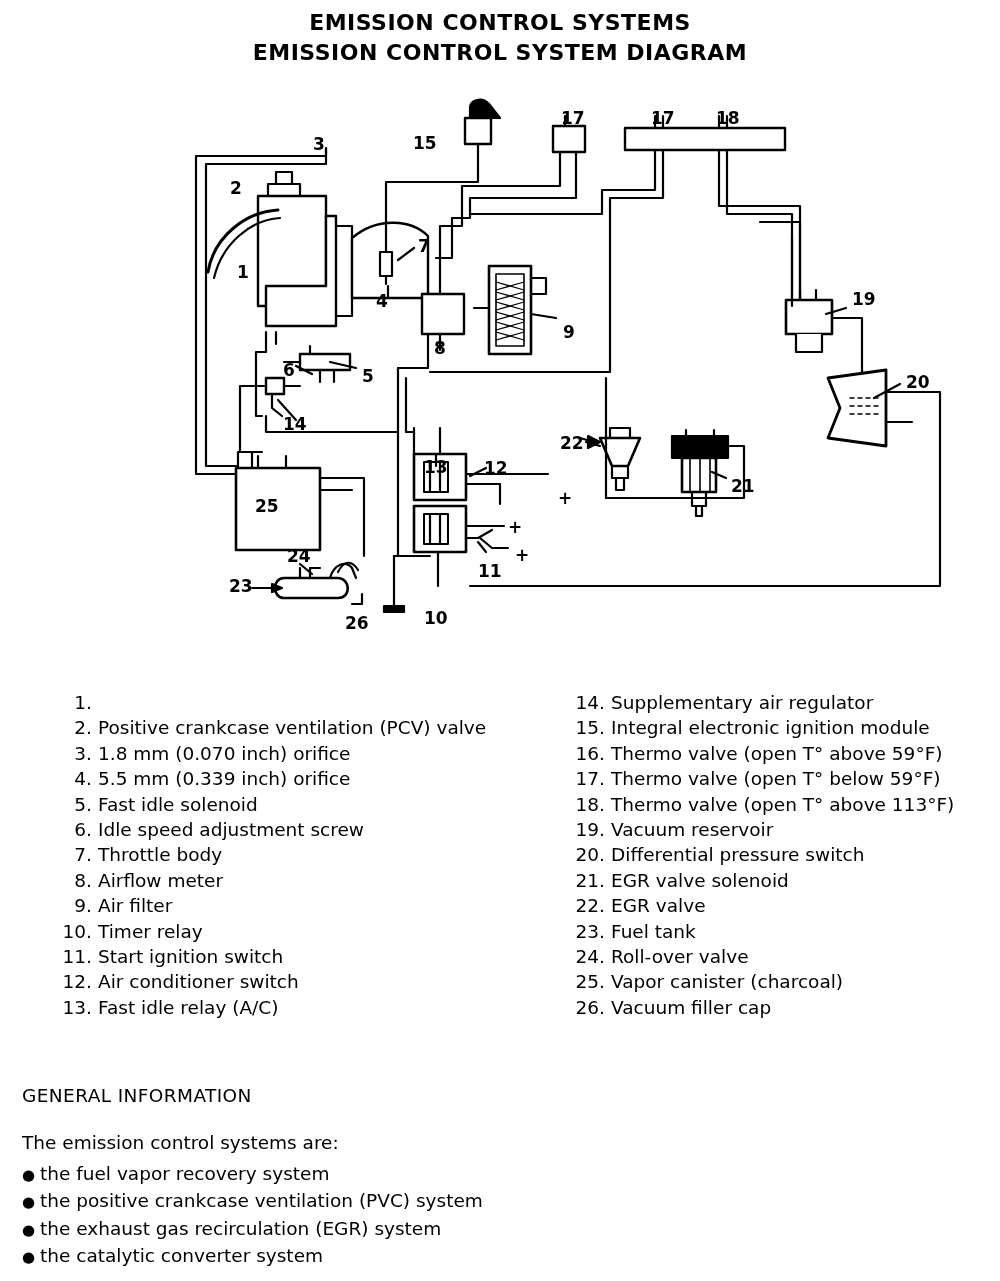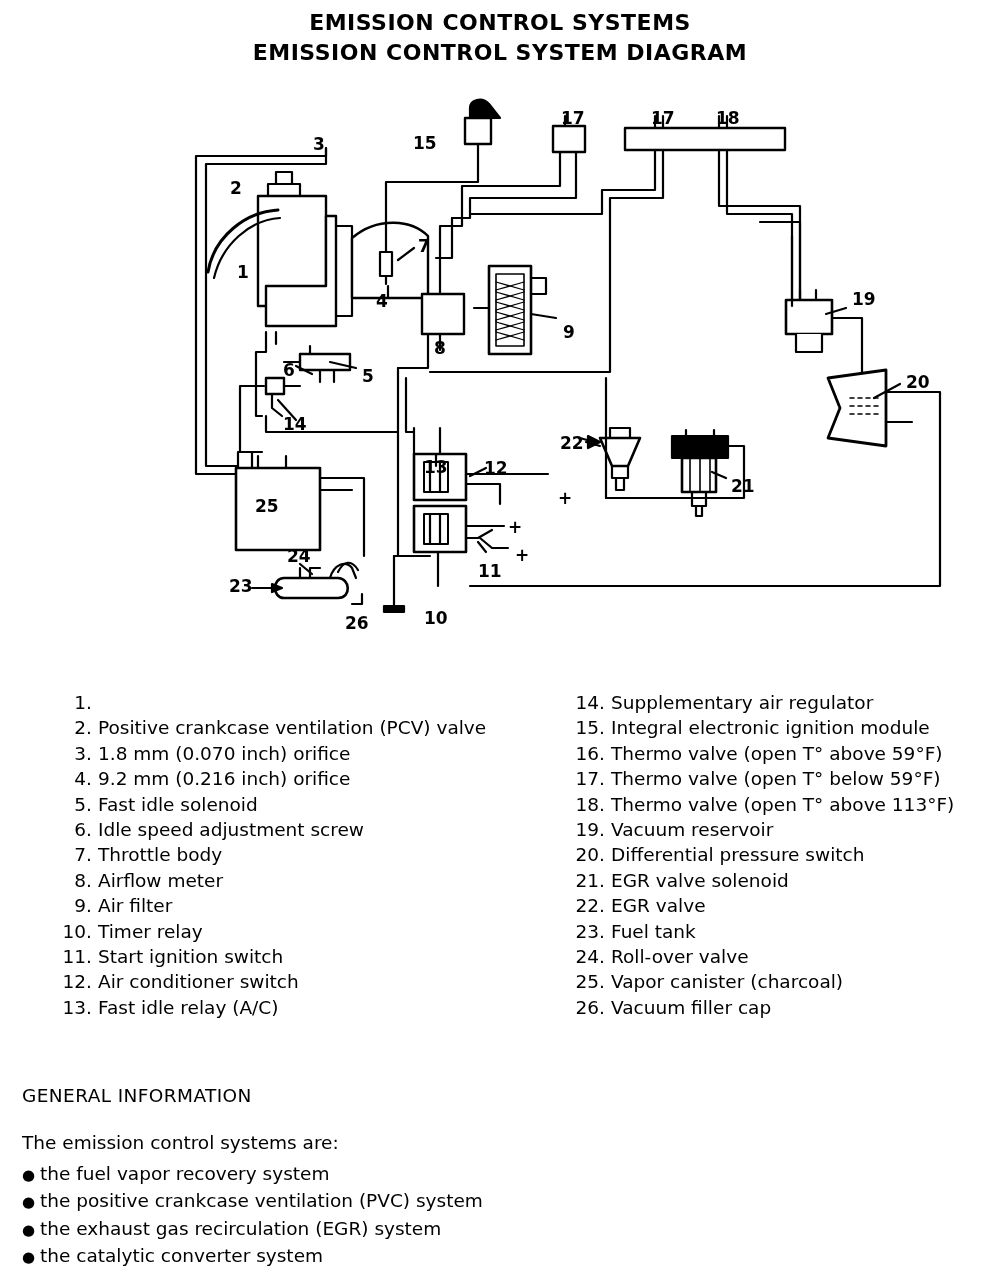--- a/index.html
+++ b/index.html
@@ -330,21 +330,21 @@
       <div class="legend-item">
           <span class="legend-num">2.</span>
           <span>Positive crankcase ventilation (PCV) valve</span>
         </div>
       <div class="legend-item">
           <span class="legend-num">3.</span>
           <span>1.8 mm (0.070 inch) orifice</span>
         </div>
       <div class="legend-item">
           <span class="legend-num">4.</span>
-          <span>9.2 mm (0.216 inch) orifice</span>
+          <span>5.5 mm (0.339 inch) orifice</span>
         </div>
       <div class="legend-item">
           <span class="legend-num">5.</span>
           <span>Fast idle solenoid</span>
         </div>
       <div class="legend-item">
           <span class="legend-num">6.</span>
           <span>Idle speed adjustment screw</span>
         </div>
       <div class="legend-item">

